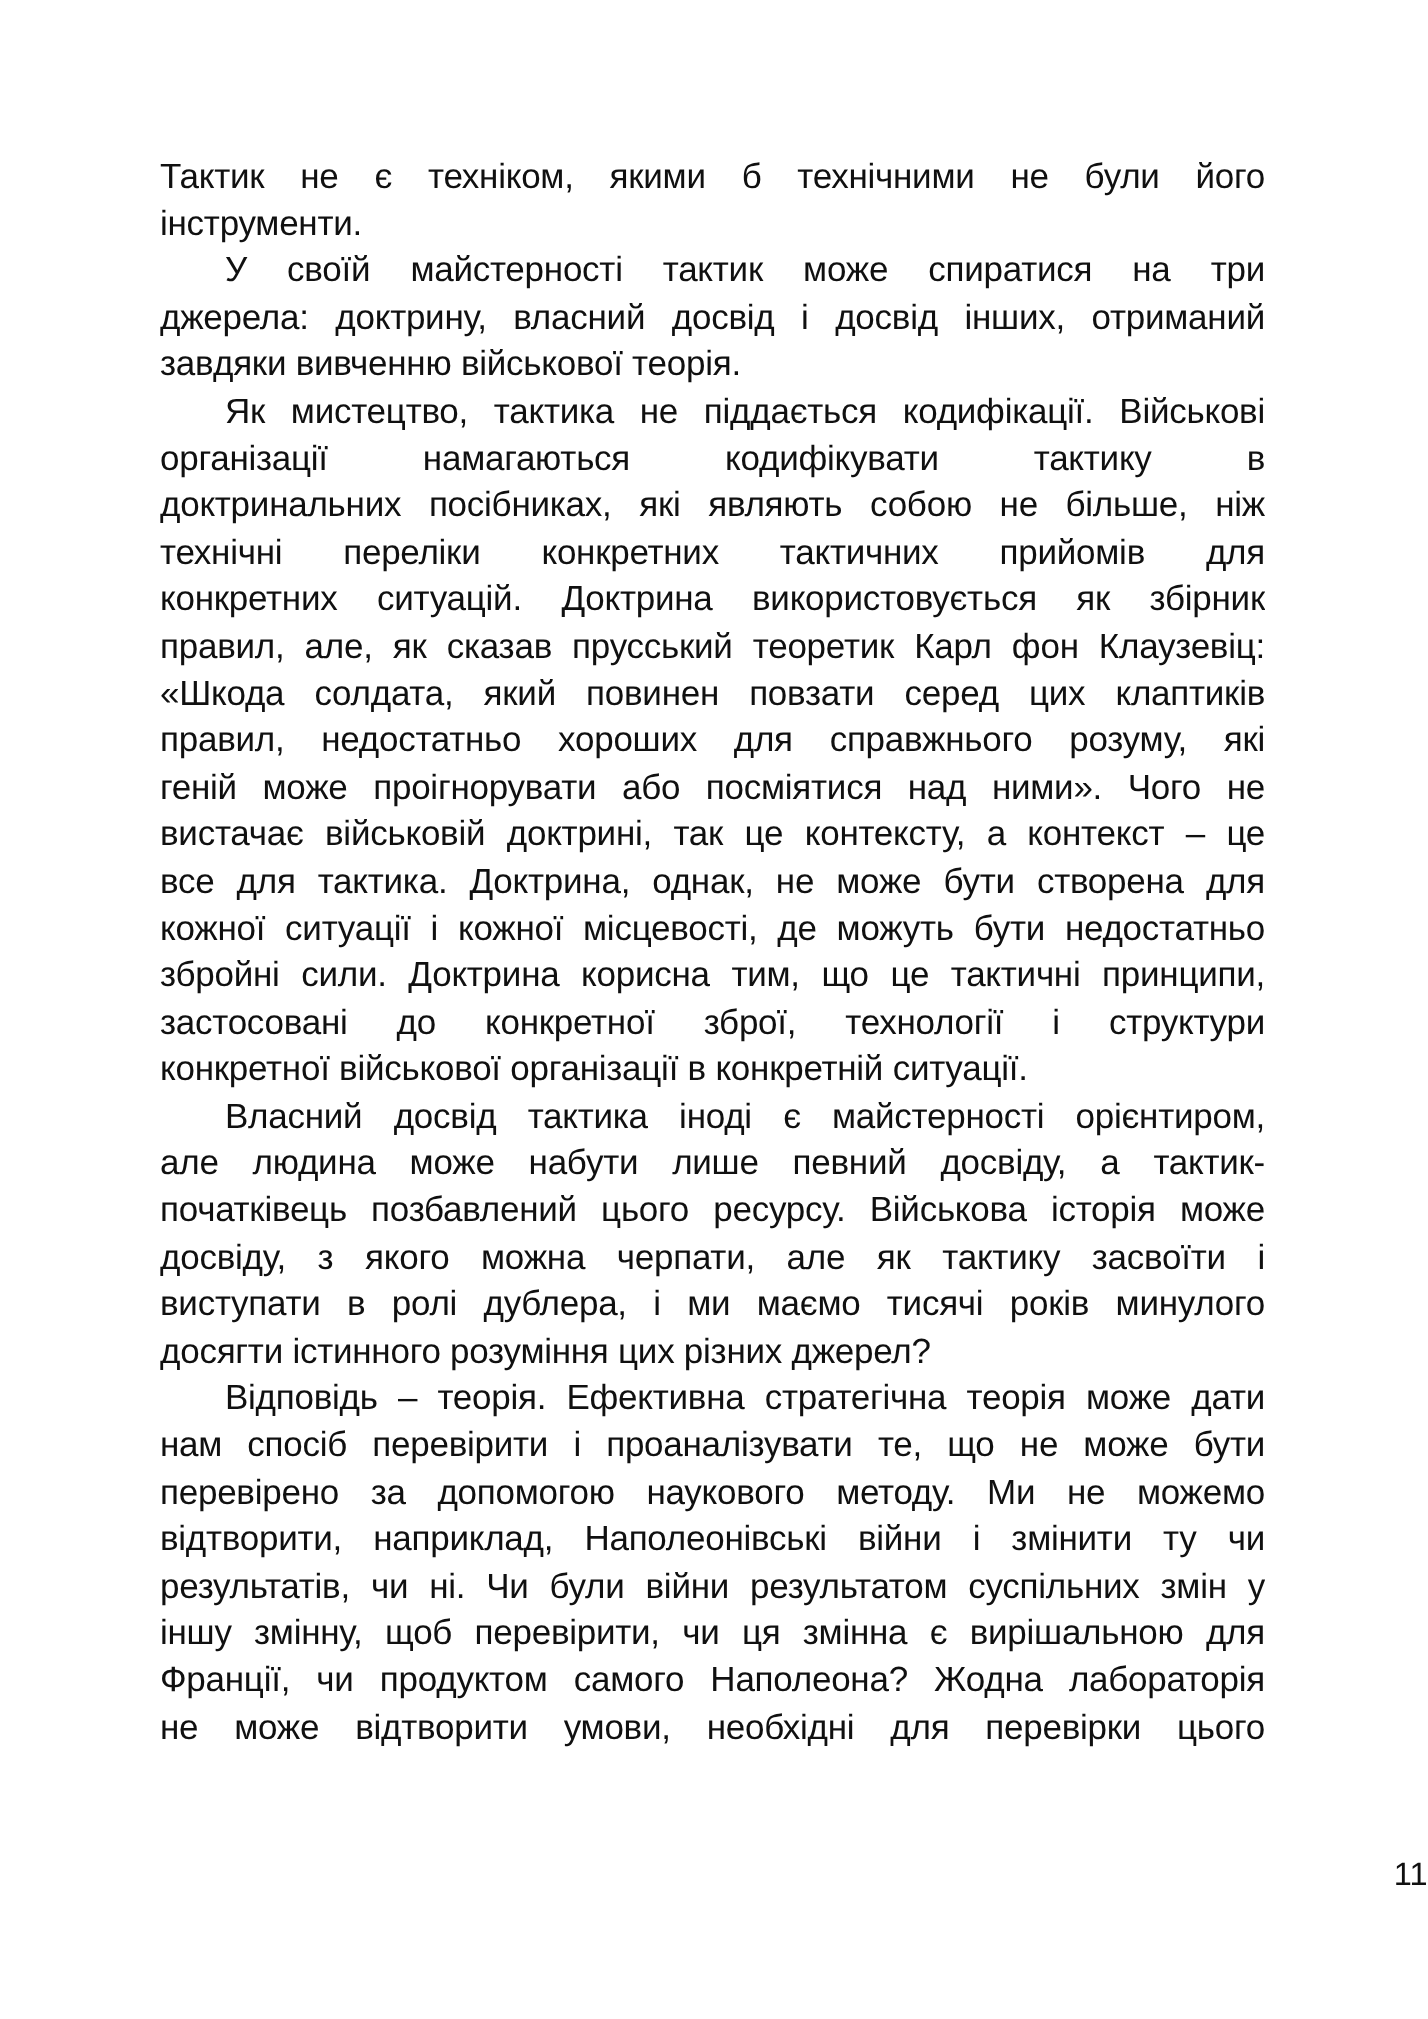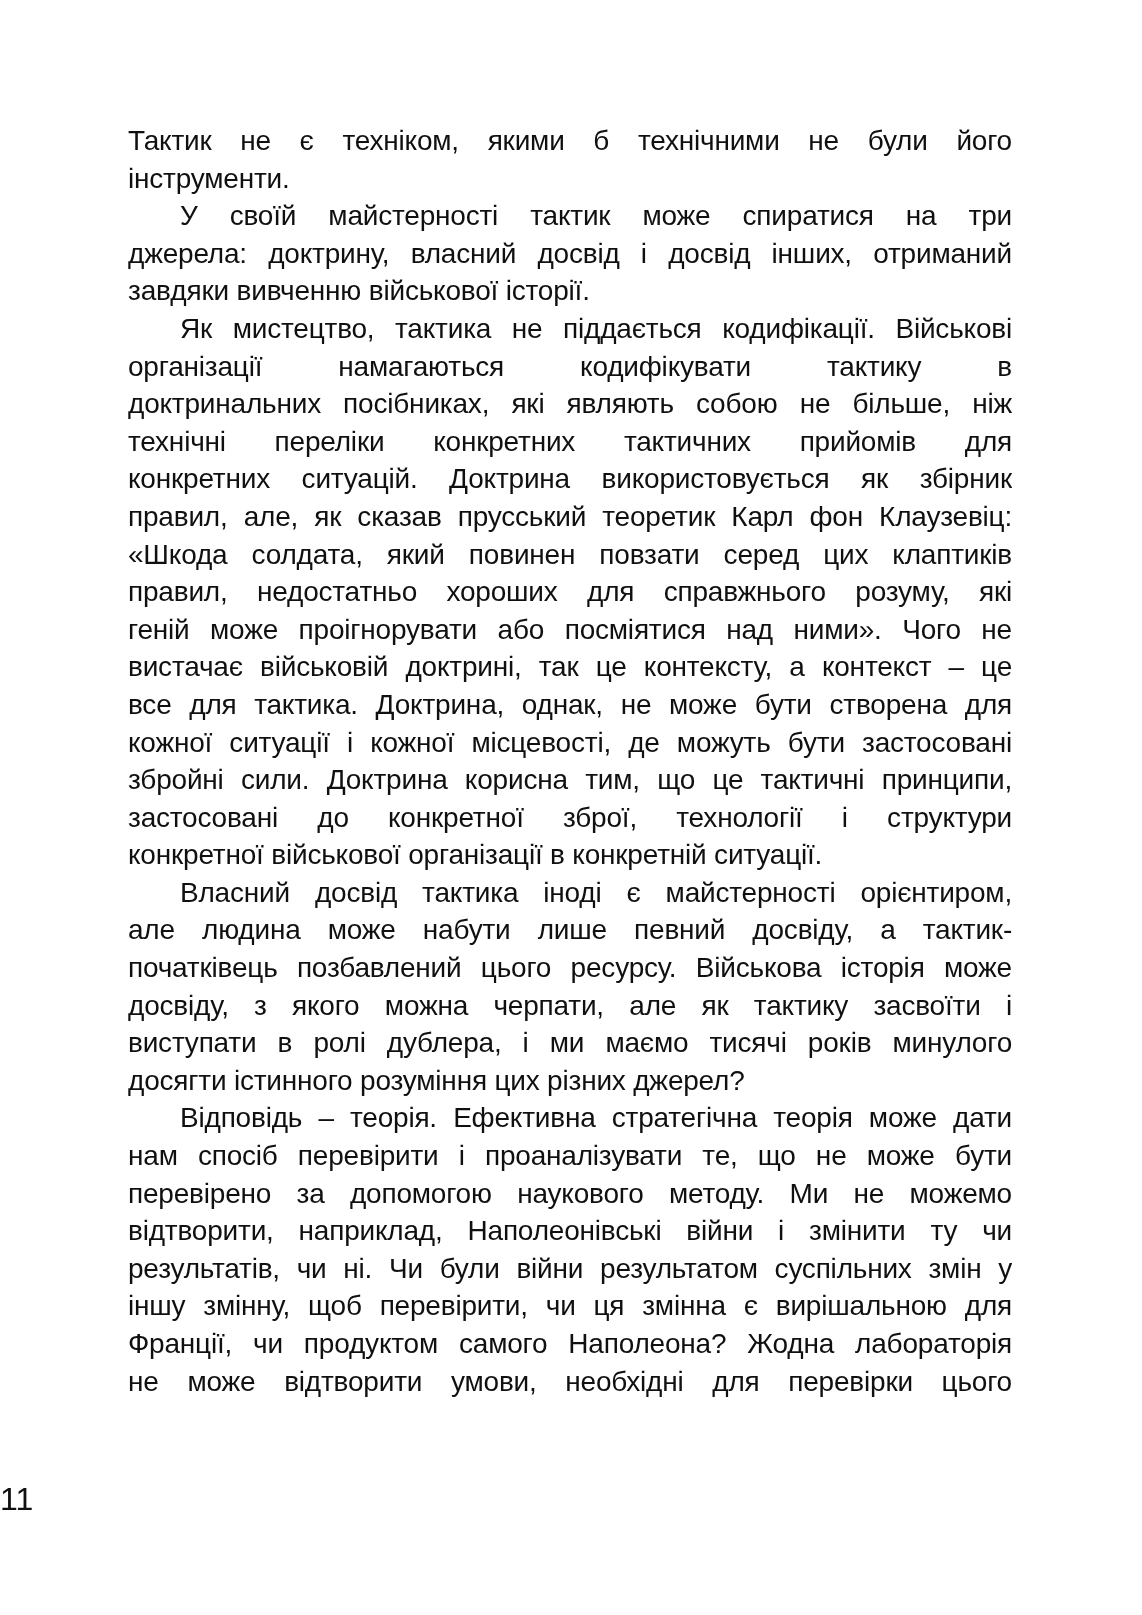--- a/index.html
+++ b/index.html
@@ -42,53 +42,53 @@
   }
   .line.last {
     text-align: right;
     text-align-last: left;
   }
   .page-number {
     position: absolute;
     top: 1482px;
     left: 0;
     width: 100%;
-    text-align: left;
-    font-size: 32px;
+    text-align: right;
+    font-size: 26px;
     line-height: 34px;
     color: #101010;
   }
 </style>
 </head>
 <body>
 
 <div class="page">
   <div class="text-block">
       <div class="paragraph">
         <div class="line">Тактик не є техніком, якими б технічними не були його</div>
         <div class="line last">інструменти.</div>
       </div>
       <div class="paragraph">
         <div class="line indent">У своїй майстерності тактик може спиратися на три</div>
         <div class="line">джерела: доктрину, власний досвід і досвід інших, отриманий</div>
-        <div class="line last">завдяки вивченню військової історії.</div>
+        <div class="line last">завдяки вивченню військової теорія.</div>
       </div>
       <div class="paragraph">
         <div class="line indent">Як мистецтво, тактика не піддається кодифікації. Військові</div>
         <div class="line">організації намагаються кодифікувати тактику в</div>
         <div class="line">доктринальних посібниках, які являють собою не більше, ніж</div>
         <div class="line">технічні переліки конкретних тактичних прийомів для</div>
         <div class="line">конкретних ситуацій. Доктрина використовується як збірник</div>
         <div class="line">правил, але, як сказав прусський теоретик Карл фон Клаузевіц:</div>
         <div class="line">«Шкода солдата, який повинен повзати серед цих клаптиків</div>
         <div class="line">правил, недостатньо хороших для справжнього розуму, які</div>
         <div class="line">геній може проігнорувати або посміятися над ними». Чого не</div>
         <div class="line">вистачає військовій доктрині, так це контексту, а контекст – це</div>
         <div class="line">все для тактика. Доктрина, однак, не може бути створена для</div>
-        <div class="line">кожної ситуації і кожної місцевості, де можуть бути застосовані</div>
+        <div class="line">кожної ситуації і кожної місцевості, де можуть бути недостатньо</div>
         <div class="line">збройні сили. Доктрина корисна тим, що це тактичні принципи,</div>
         <div class="line">застосовані до конкретної зброї, технології і структури</div>
         <div class="line last">конкретної військової організації в конкретній ситуації.</div>
       </div>
       <div class="paragraph">
         <div class="line indent">Власний досвід тактика іноді є майстерності орієнтиром,</div>
         <div class="line">але людина може набути лише певний досвіду, а тактик-</div>
         <div class="line">початківець позбавлений цього ресурсу. Військова історія може</div>
         <div class="line">досвіду, з якого можна черпати, але як тактику засвоїти і</div>
         <div class="line">виступати в ролі дублера, і ми маємо тисячі років минулого</div>

